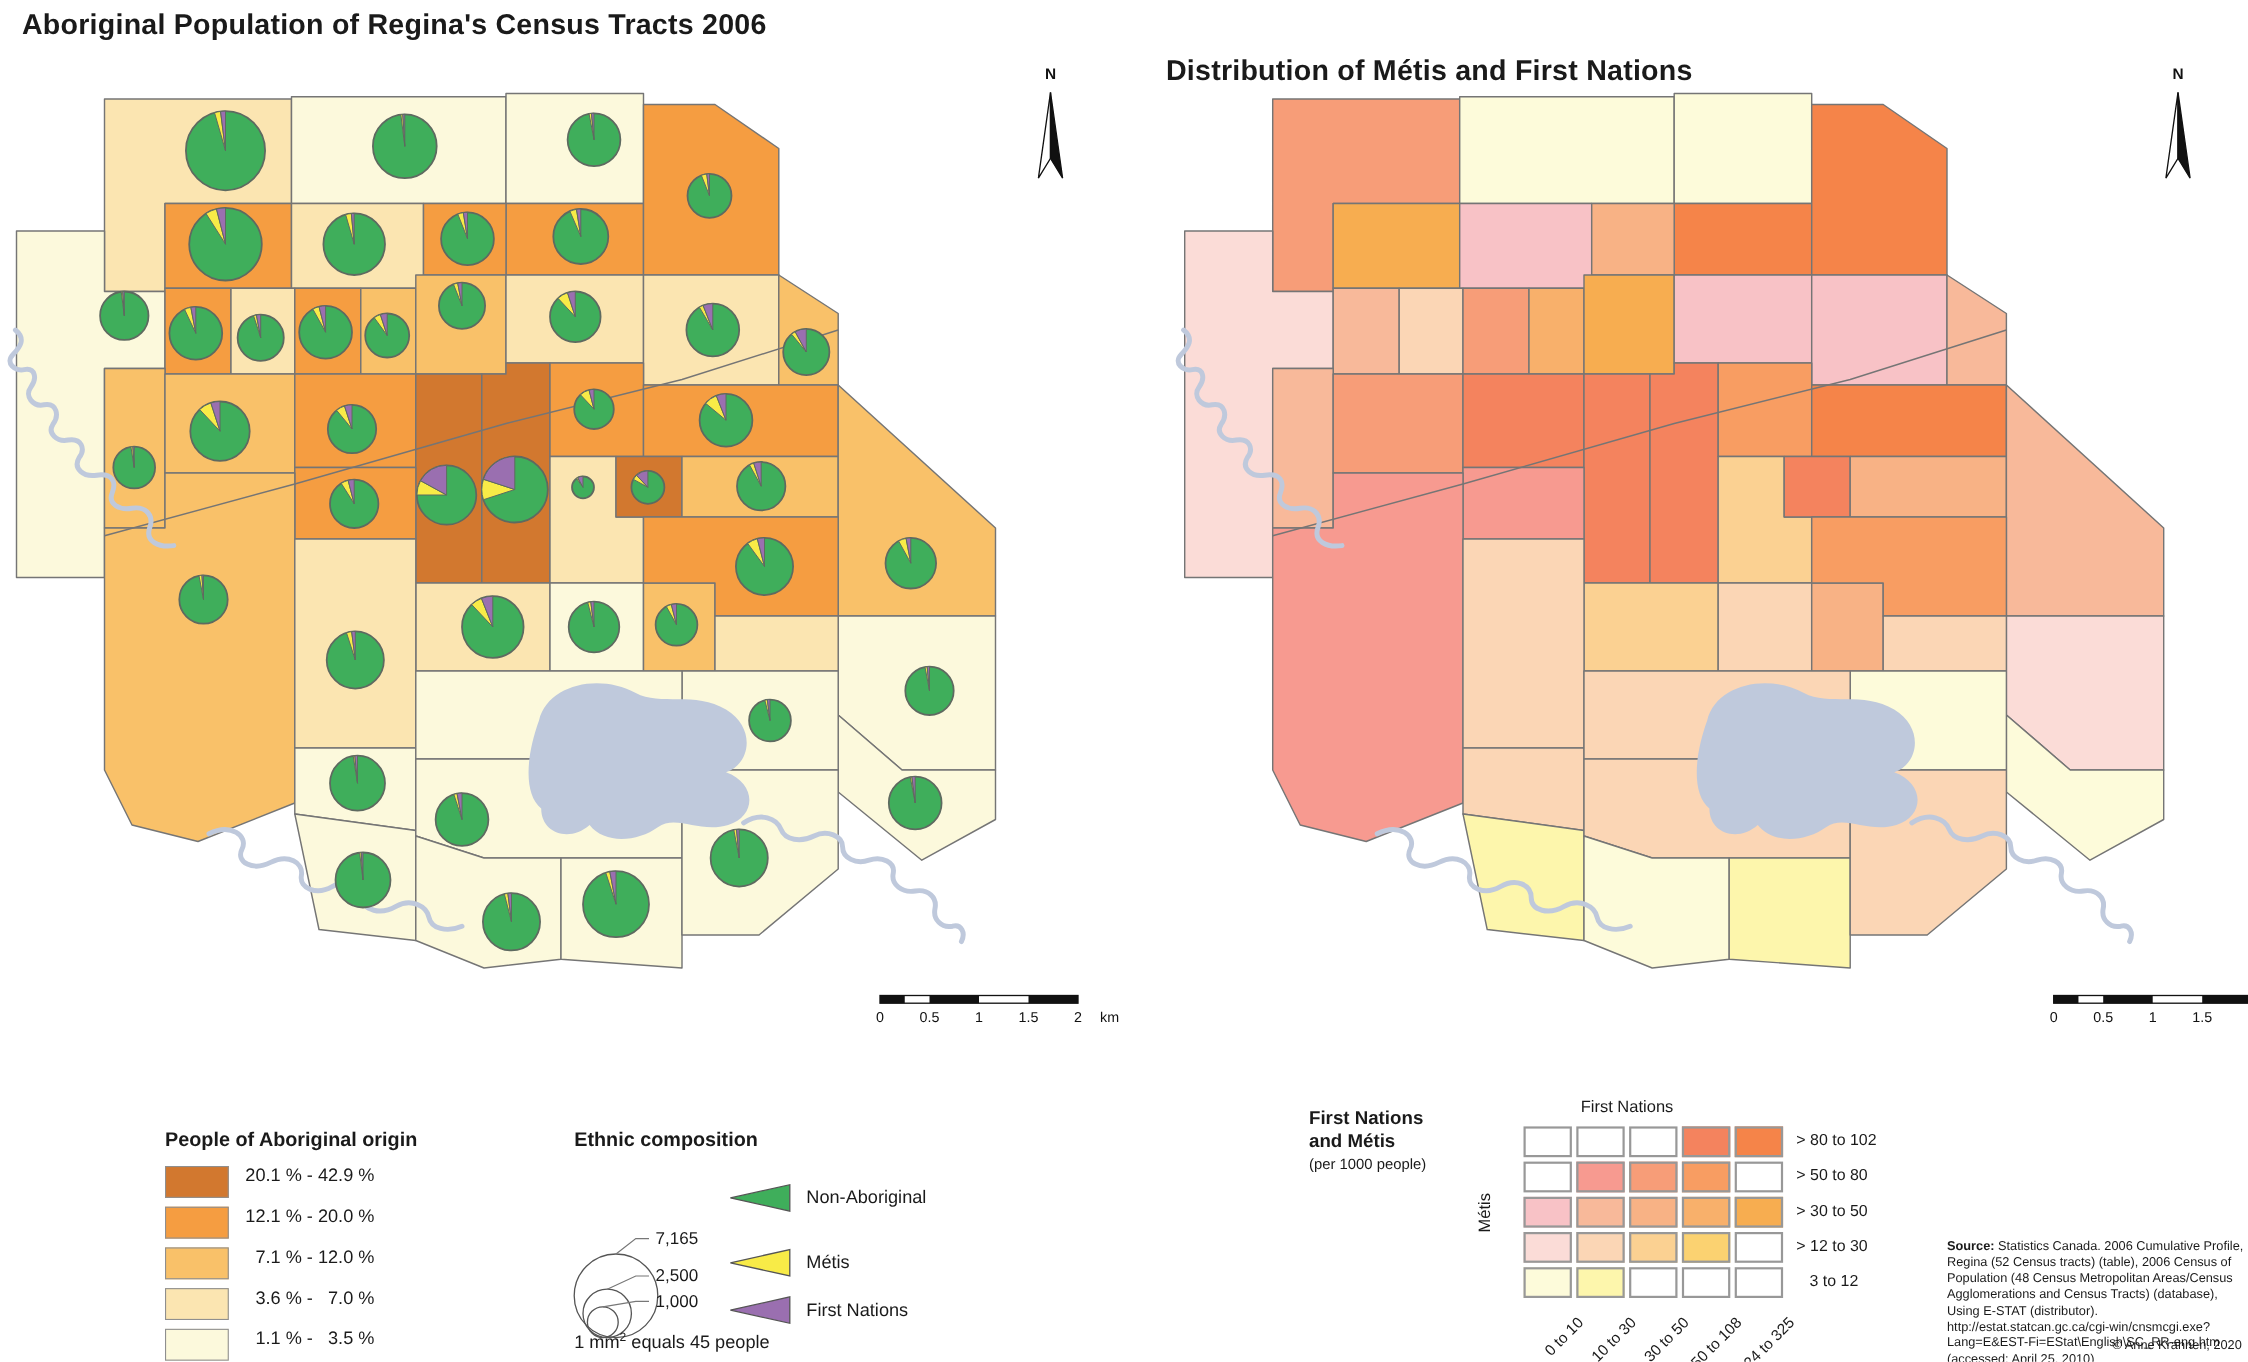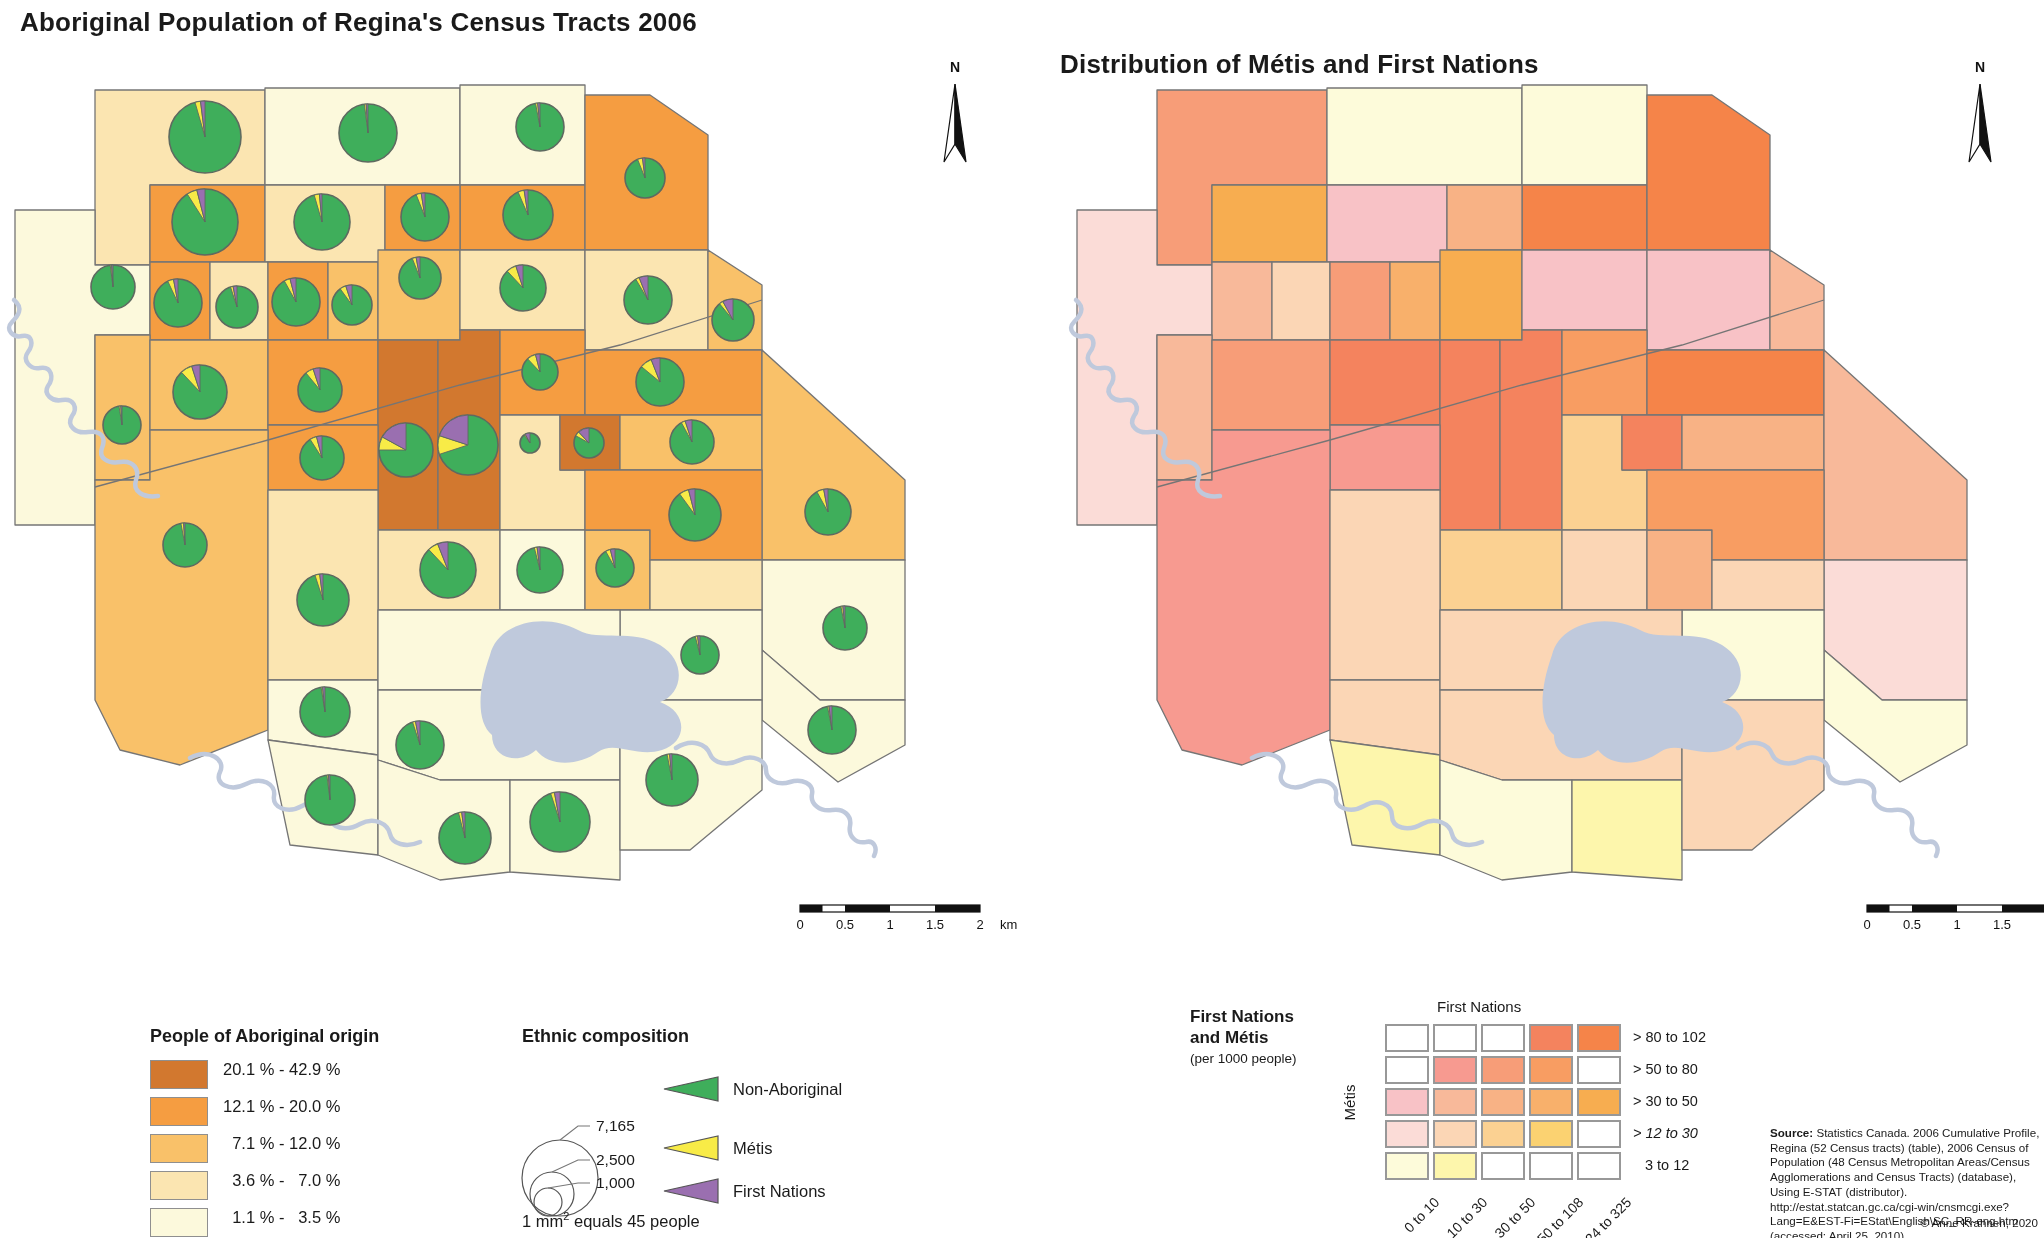--- a/index.html
+++ b/index.html
@@ -521,21 +521,21 @@
       <div class="biv-cell" style="background: rgb(253, 251, 218);"></div>
       <div class="biv-cell" style="background: rgb(253, 246, 172);"></div>
       <div class="biv-cell" style="background: rgb(255, 255, 255);"></div>
       <div class="biv-cell" style="background: rgb(255, 255, 255);"></div>
       <div class="biv-cell" style="background: rgb(255, 255, 255);"></div>
     </div>
 
   <div class="biv-rowlab" style="top:31px;">&gt; 80 to 102</div>
   <div class="biv-rowlab" style="top:63px;">&gt; 50 to  80</div>
   <div class="biv-rowlab" style="top:95px;">&gt; 30 to  50</div>
-  <div class="biv-rowlab" style="top:127px;font-style:italic;">&gt; 12 to  30</div>
+  <div class="biv-rowlab" style="top:127px;">&gt; 12 to  30</div>
   <div class="biv-rowlab" style="top:159px;padding-left:12px;">3 to  12</div>
 
   <div class="biv-collab" style="left:155px;">0 to 10</div>
   <div class="biv-collab" style="left:203px;">&gt; 10 to 30</div>
   <div class="biv-collab" style="left:251px;">&gt; 30 to 50</div>
   <div class="biv-collab" style="left:299px;">&gt; 50 to 108</div>
   <div class="biv-collab" style="left:347px;">224 to 325</div>
 </div>
 
 <div id="source-block">

